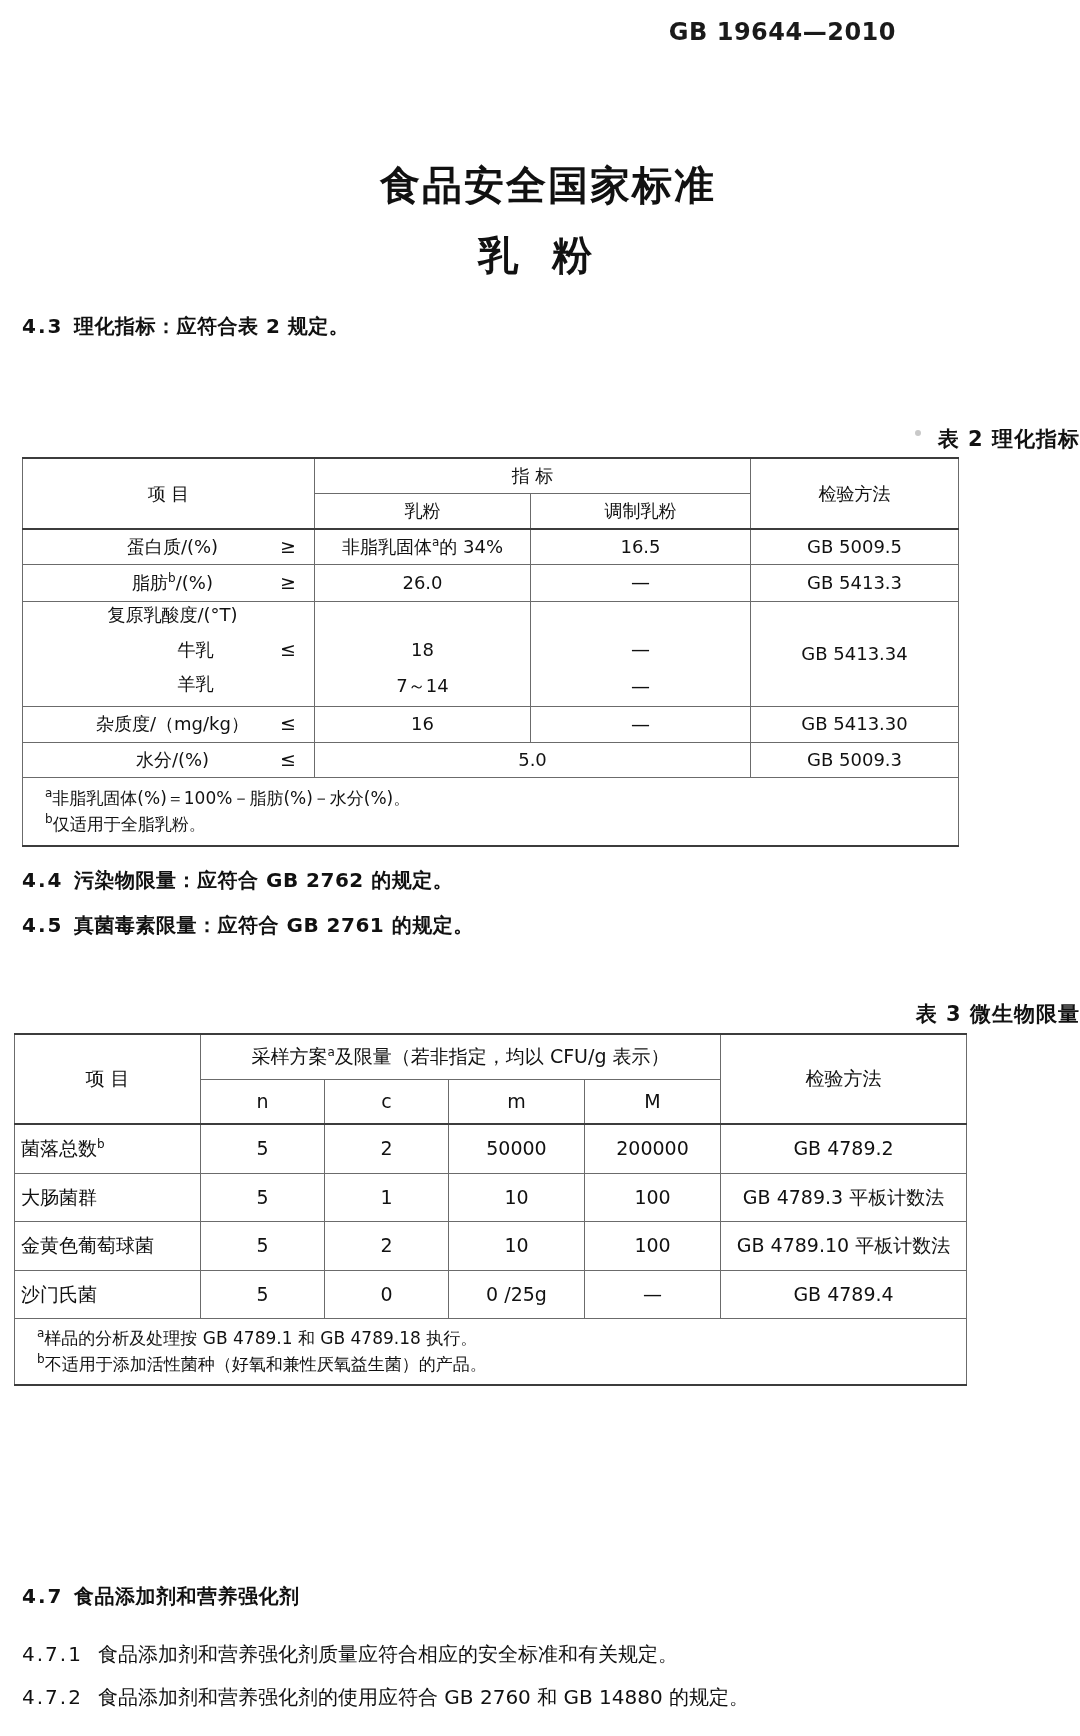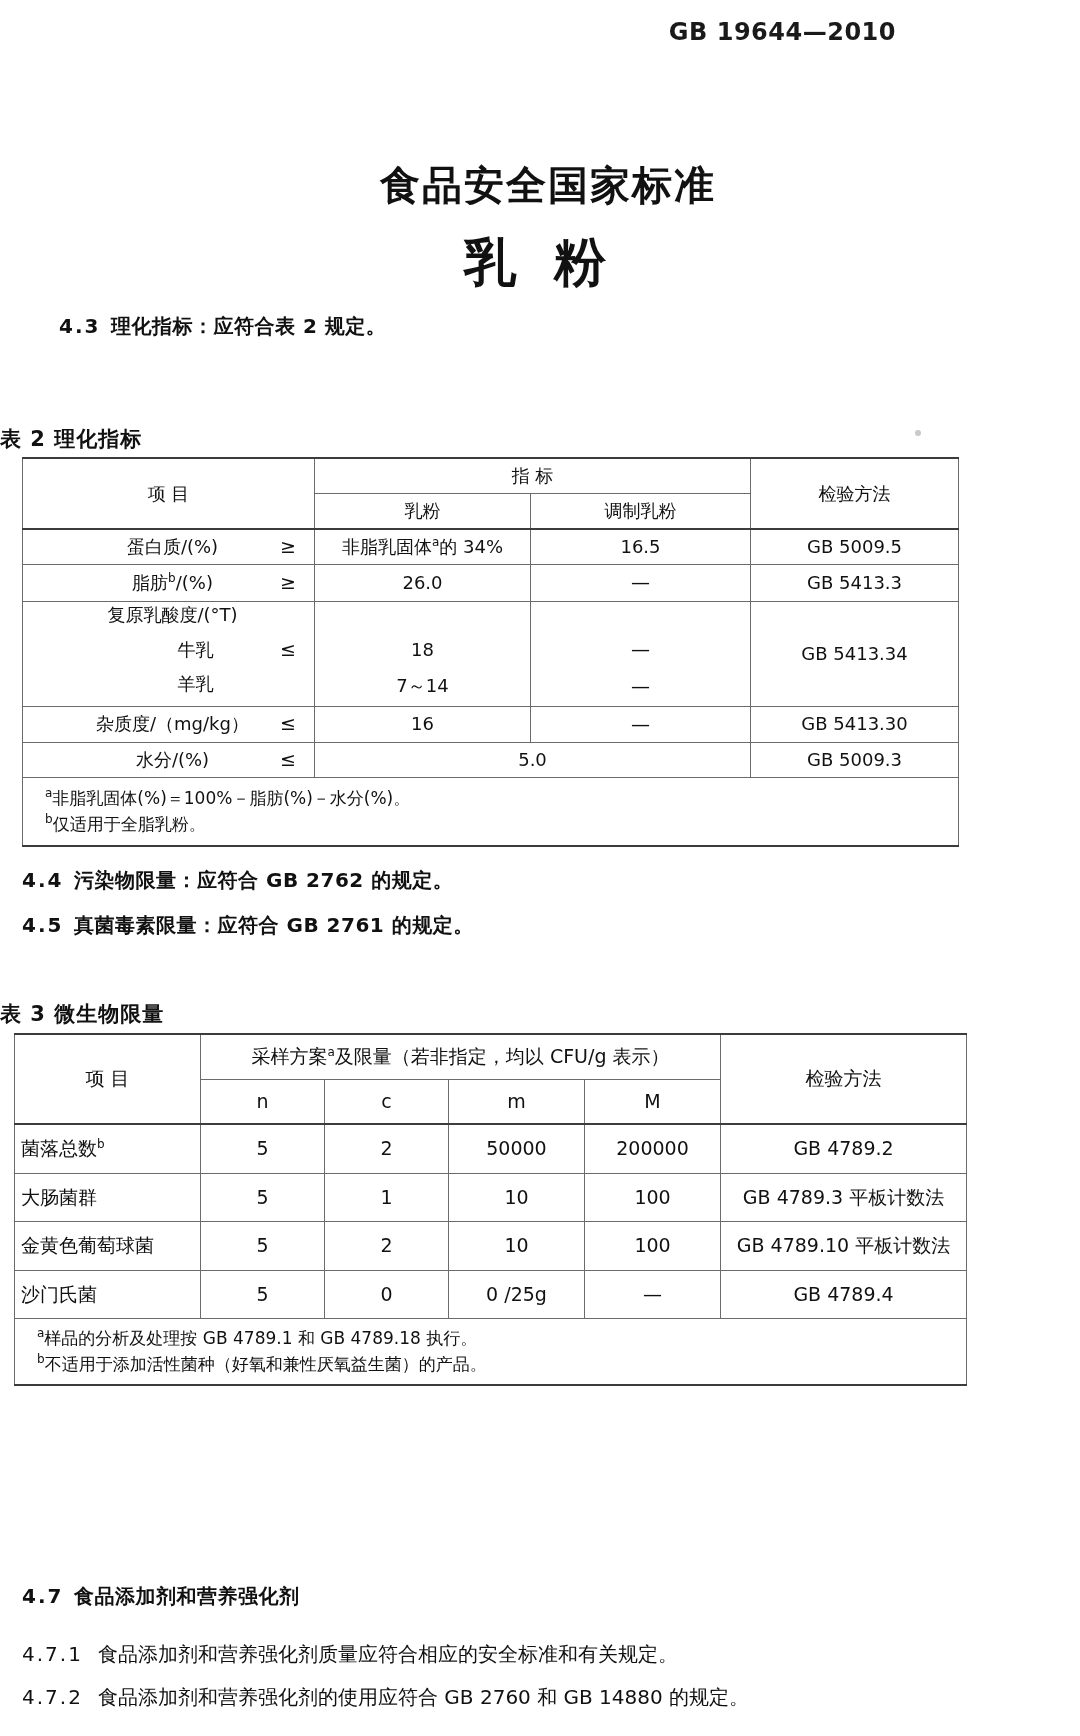--- a/index.html
+++ b/index.html
@@ -47,21 +47,21 @@
     letter-spacing: 2px;
     color: #111;
     padding-left: 8px;
   }
   .title-sub {
     position: absolute;
     top: 228px;
     left: 0;
     width: 1080px;
     text-align: center;
-    font-size: 52px;
+    font-size: 40px;
     font-weight: bold;
     letter-spacing: 10px;
     color: #111;
   }
 
   
   .clause {
     position: absolute;
     font-size: 20px;
     font-weight: bold;
@@ -85,21 +85,21 @@
     display: inline-block;
     min-width: 76px;
     letter-spacing: 2px;
   }
 
   
   .table-caption {
     position: absolute;
     width: 1080px;
     left: 0;
-    text-align: left;
+    text-align: right;
     font-size: 21px;
     font-weight: bold;
     color: #111;
     letter-spacing: 1px;
   }
 
   
   table.gbtable {
     position: absolute;
     border-collapse: collapse;
@@ -170,21 +170,21 @@
 </head>
 <body>
 
 <div class="page">
 
   <div class="doc-header">GB 19644—2010</div>
 
   <div class="title-main">食品安全国家标准</div>
   <div class="title-sub">乳 粉</div>
 
-  <div class="clause" style="top:313px; left:22px;margin-left:37px;">
+  <div class="clause" style="top:313px; left:22px;">
     <span class="num">4.3</span><span class="clause-body">理化指标：应符合表 2 规定。</span>
   </div>
 
   <div class="table-caption" style="top:425px;">表 2  理化指标</div>
 
   <div class="speck" style="top:430px; left:915px; width:6px; height:6px;"></div>
 
   <table class="gbtable" id="table2">
     <colgroup>
       <col style="width:292px">

